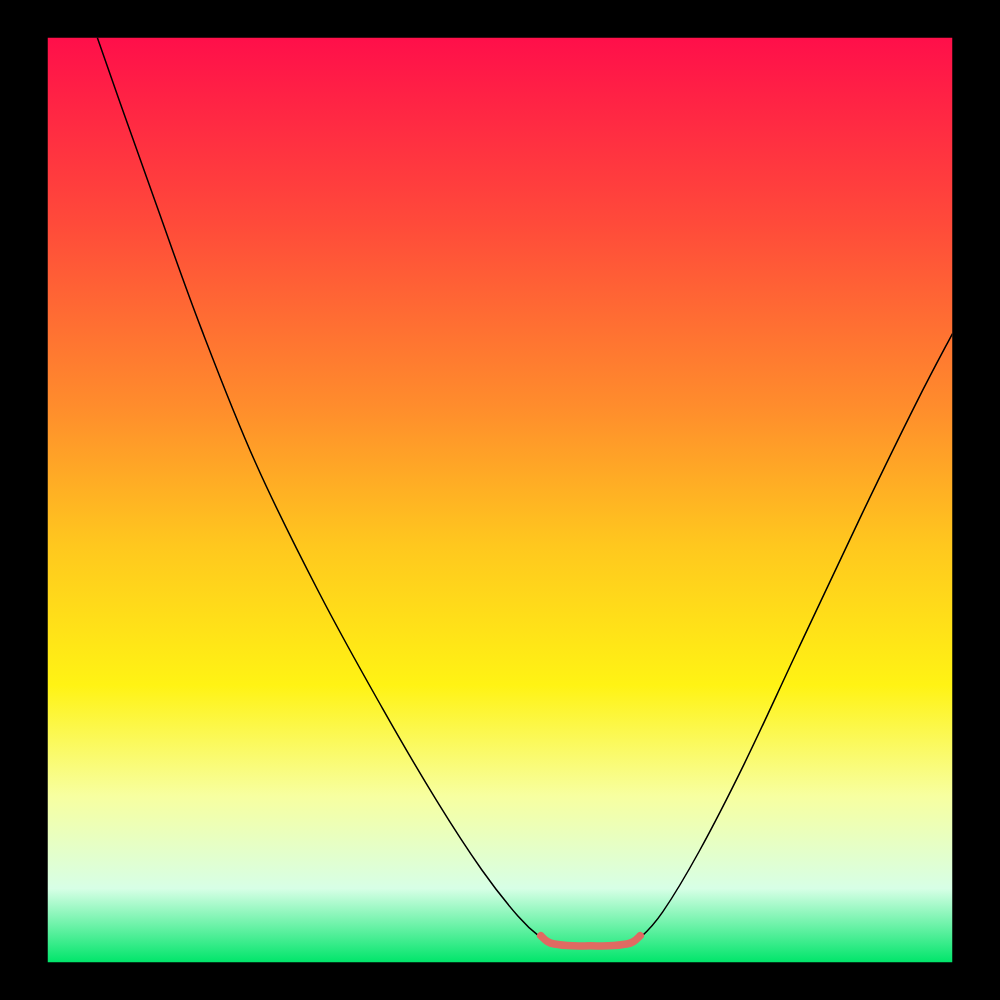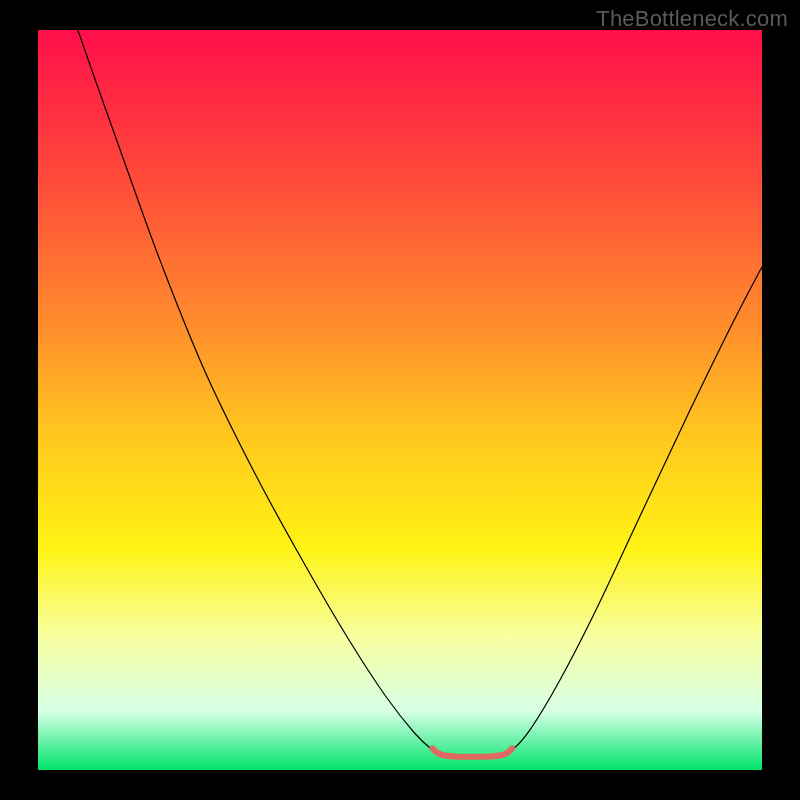--- a/index.html
+++ b/index.html
@@ -34,21 +34,20 @@
     width: 724px;
     height: 740px;
     display: block;
   }
 </style>
 </head>
 <body>
 
 <div class="frame">
 
-  <div class="watermark">TheBottleneck.com</div>
 
   <svg class="plot" viewBox="0 0 724 740" preserveAspectRatio="none">
     <defs>
       <linearGradient id="bg-grad" x1="0" y1="0" x2="0" y2="1">
           <stop offset="0%" stop-color="#ff0f4a"></stop>
           <stop offset="20%" stop-color="#ff4a3a"></stop>
           <stop offset="40%" stop-color="#ff8d2c"></stop>
           <stop offset="55.00000000000001%" stop-color="#ffc81e"></stop>
           <stop offset="70%" stop-color="#fff314"></stop>
           <stop offset="82%" stop-color="#f7ffa0"></stop>

